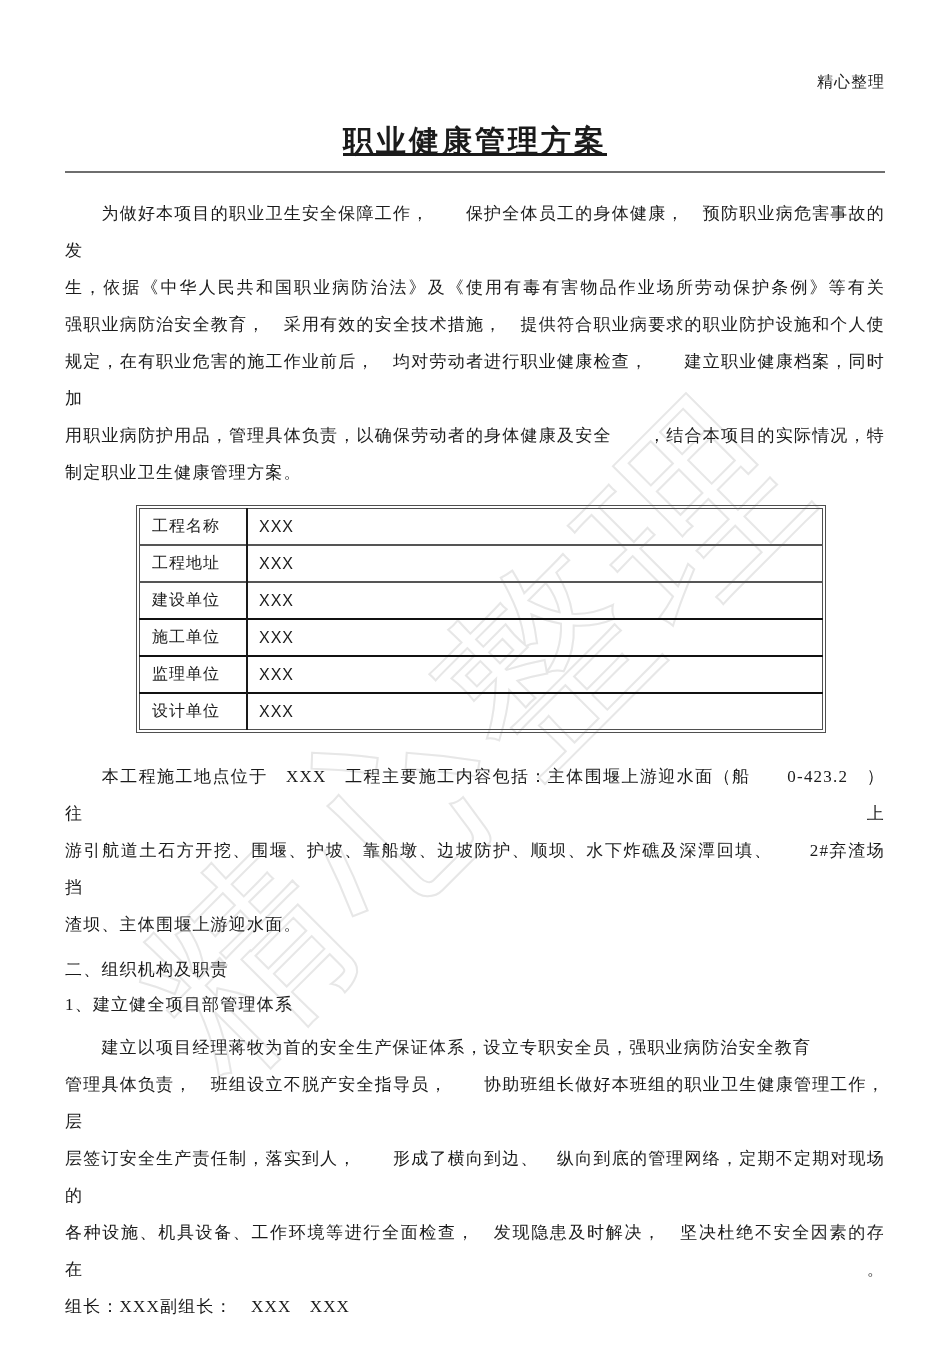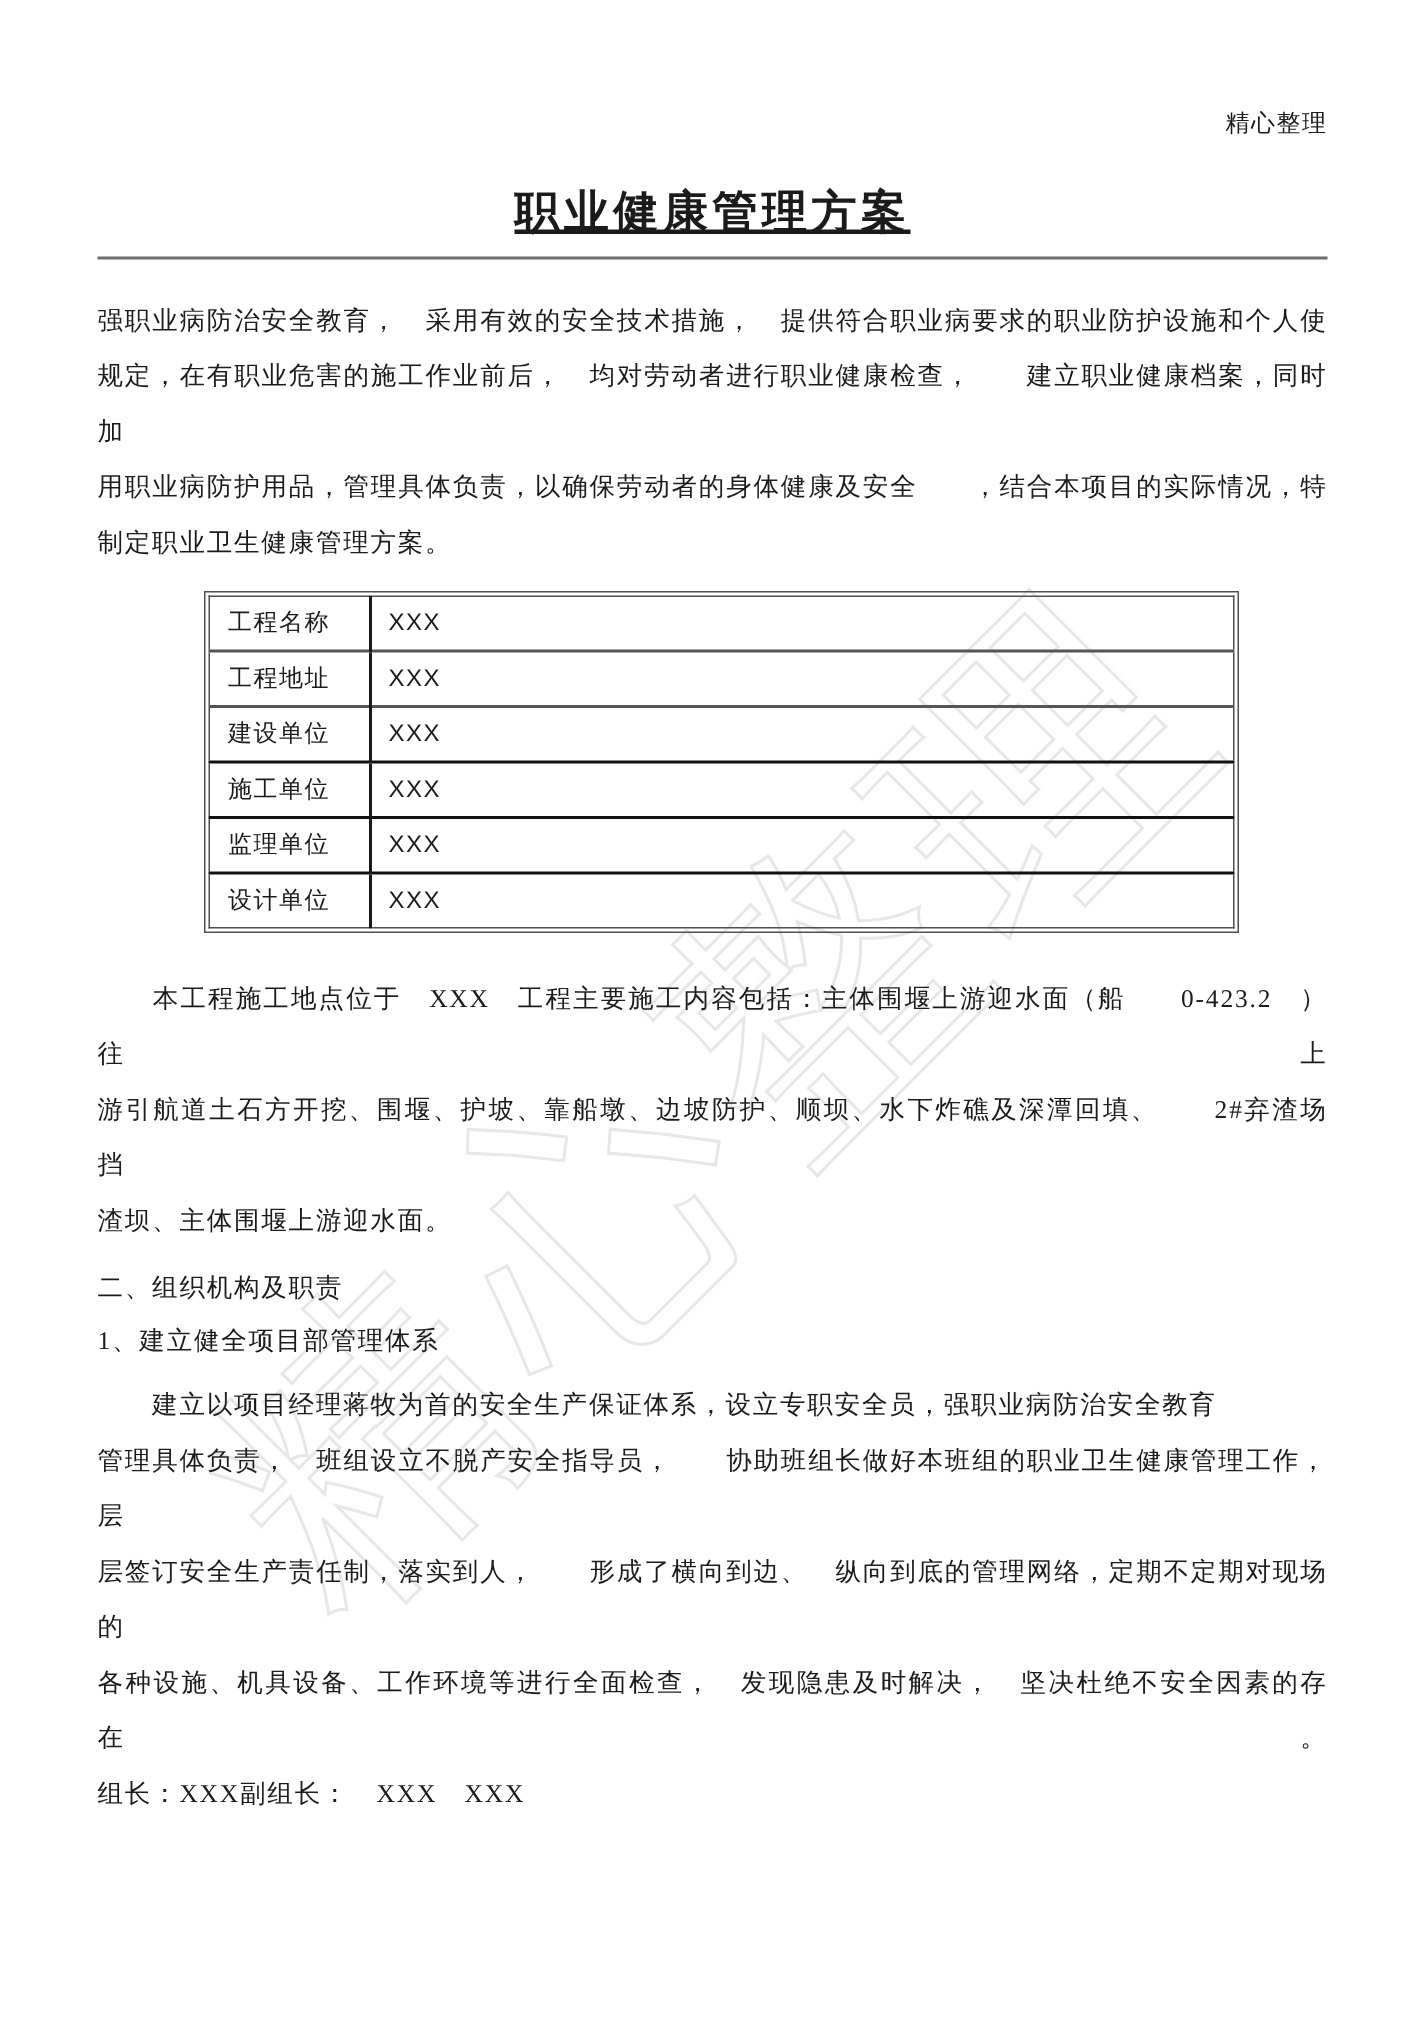--- a/index.html
+++ b/index.html
@@ -58,20 +58,22 @@
   <div class="watermark">精心整理</div>
 
   <div class="content">
 
     <div class="corner-note">精心整理</div>
 
     <div class="doc-title">职业健康管理方案</div>
     <div class="title-rule"></div>
 
     <div class="para para-intro">
+      <div class="jl">　　为做好本项目的职业卫生安全保障工作，　　保护全体员工的身体健康，　预防职业病危害事故的发</div>
+      <div class="jl">生，依据《中华人民共和国职业病防治法》及《使用有毒有害物品作业场所劳动保护条例》等有关</div>
       <div class="jl">强职业病防治安全教育，　采用有效的安全技术措施，　提供符合职业病要求的职业防护设施和个人使</div>
       <div class="jl">规定，在有职业危害的施工作业前后，　均对劳动者进行职业健康检查，　　建立职业健康档案，同时加</div>
       <div class="jl">用职业病防护用品，管理具体负责，以确保劳动者的身体健康及安全　　，结合本项目的实际情况，特</div>
       <div class="ll">制定职业卫生健康管理方案。</div>
     </div>
 
 
     <table class="info-table">
       <tbody>
         <tr>

